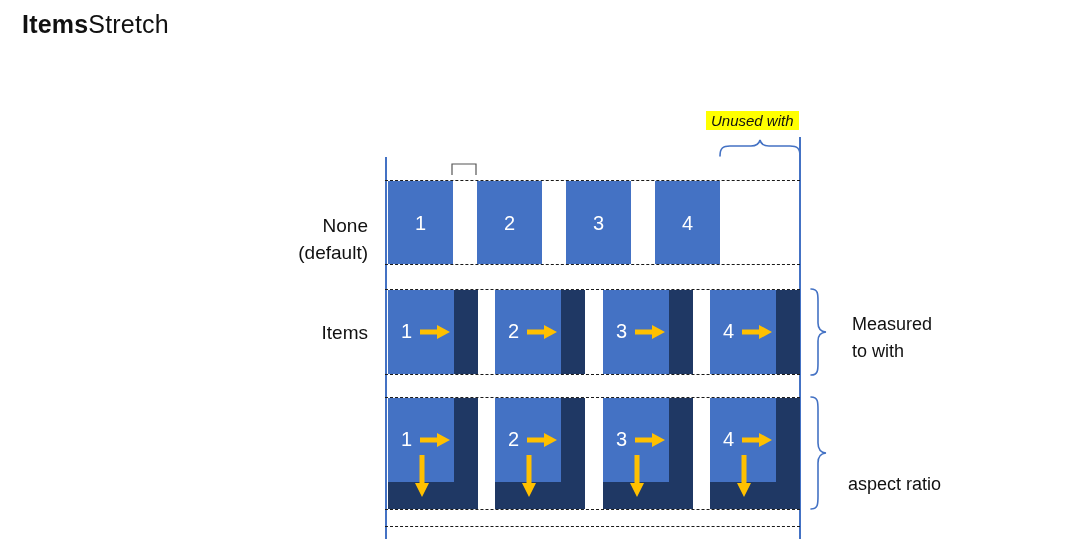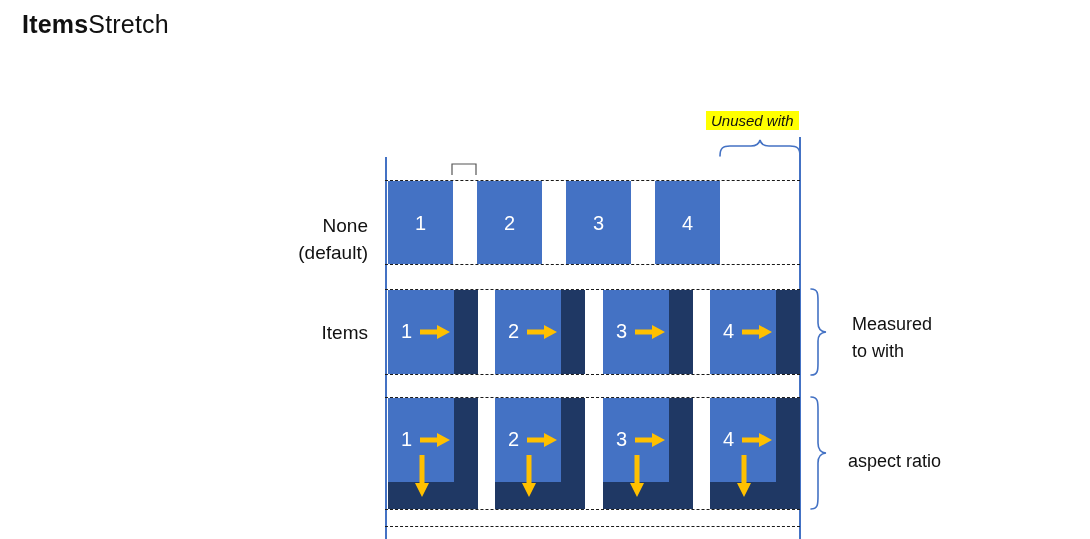--- a/index.html
+++ b/index.html
@@ -163,15 +163,15 @@
         <polygon class="arrow-fill" points="0,4.5 17,4.5 17,0 30,7 17,14 17,9.5 0,9.5"></polygon>
       </svg>
     <svg class="arrow-d" viewBox="0 0 14 42">
         <polygon class="arrow-fill" points="4.5,0 9.5,0 9.5,28 14,28 7,42 0,28 4.5,28"></polygon>
       </svg>
   </div>
 
   <svg class="side-brace" style="top:396px" width="18" height="114" viewBox="0 0 18 114">
     <path class="brace-stroke" d="M1,1 C8,1 8,6 8,14 L8,47 C8,52 10,56.5 16,57 C10,57.5 8,62 8,67 L8,100 C8,108 8,113 1,113"></path>
   </svg>
-  <div class="ann" style="left:848px; top:451px">aspect ratio</div>
+  <div class="ann" style="left:848px; top:474px">aspect ratio</div>
 
 </div>
 
 </body></html>

